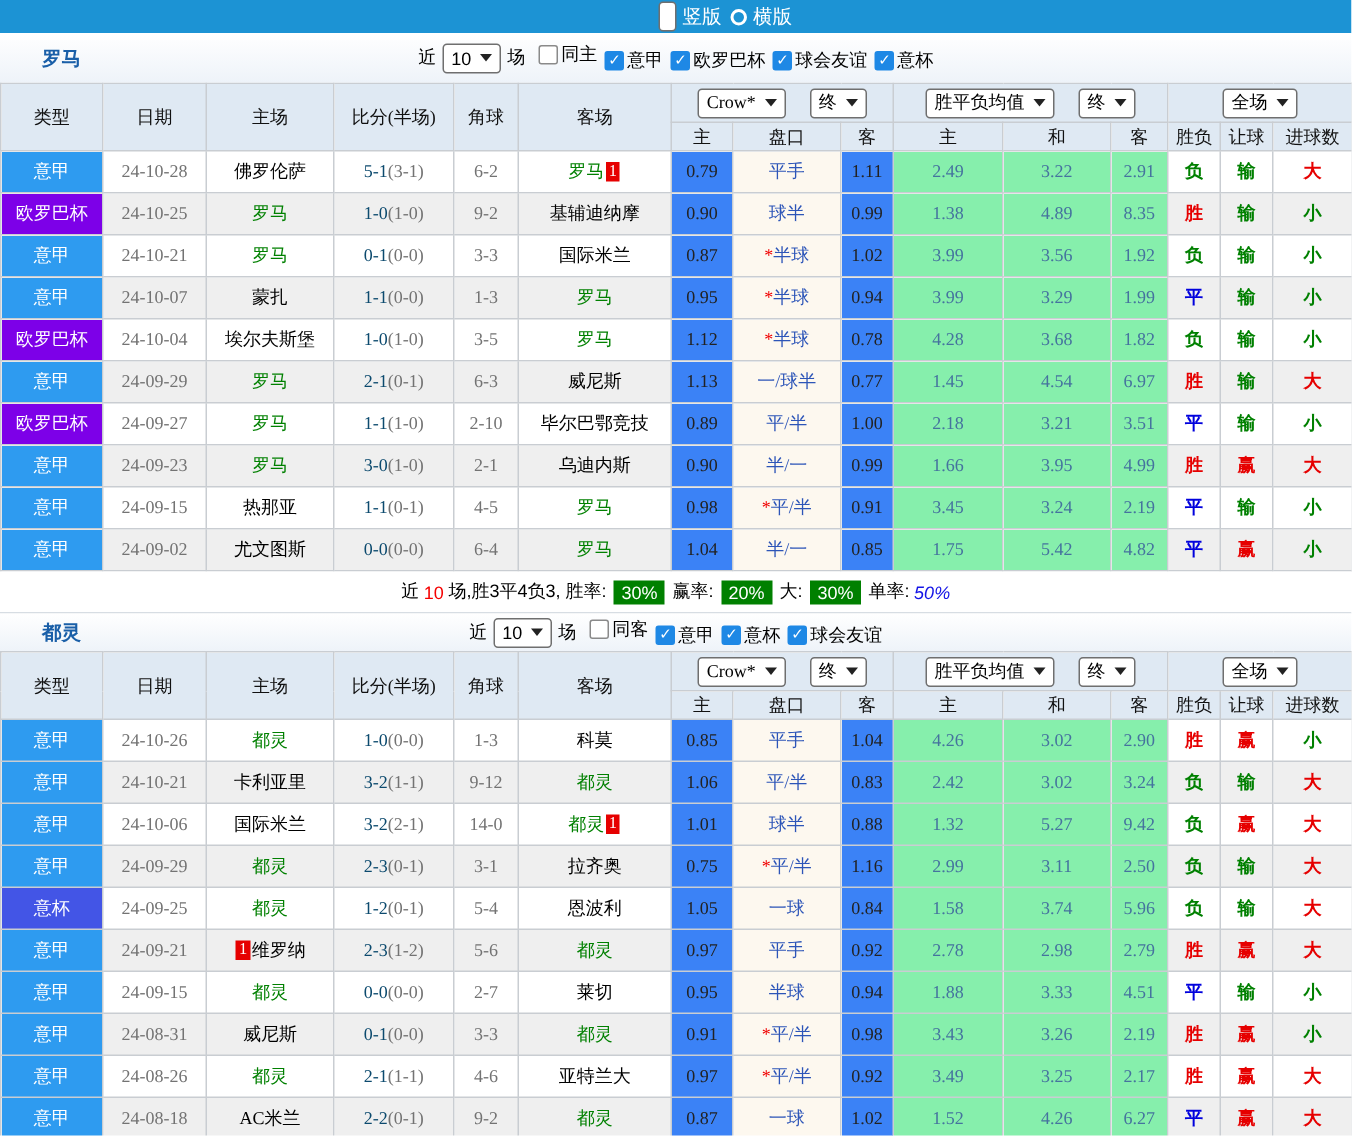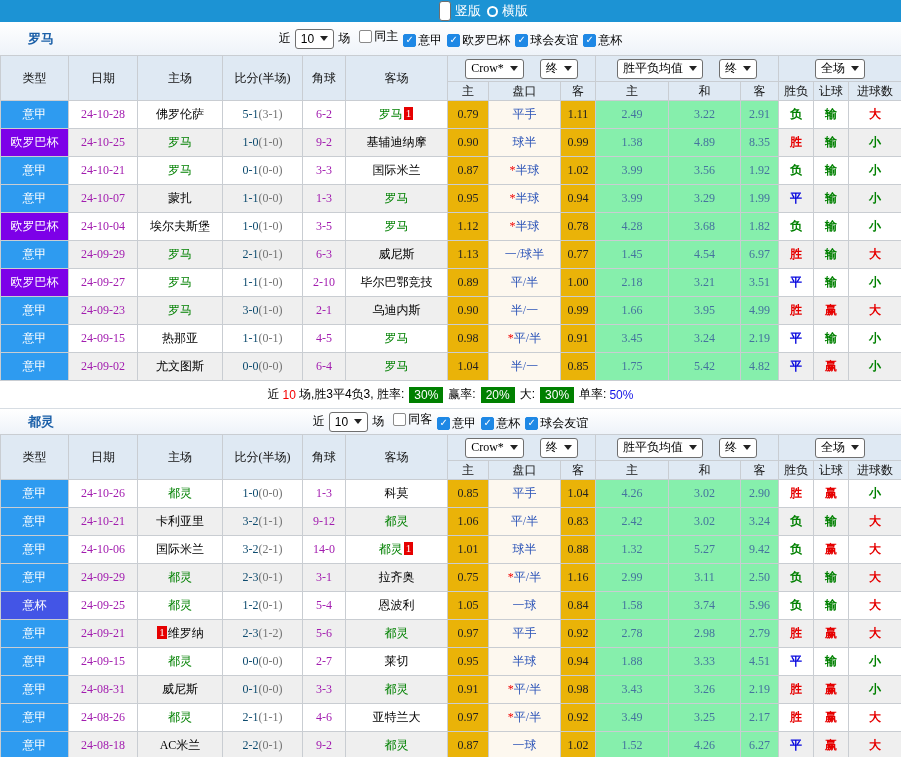--- a/index.html
+++ b/index.html
@@ -56,45 +56,45 @@
   .selcell { display: inline-flex; gap: 16px; align-items: center; justify-content: center; }
   tbody td { height: 28px; font-size: 12px; }
   tbody tr:nth-child(even) .c-date,
   tbody tr:nth-child(even) .c-team,
   tbody tr:nth-child(even) .c-score,
   tbody tr:nth-child(even) .c-corner,
   tbody tr:nth-child(even) .c-res { background: #efefef; }
   td.lg-a { background: #2e9bf0; color: #fff; }
   td.lg-e { background: #7d00e8; color: #fff; }
   td.lg-c { background: #4355e6; color: #fff; }
-  .c-date, .c-corner { color: #a21caf; }
+  .c-date, .c-corner { color: #737373; }
   .tname { color: #000; }
   .tname.grn { color: #008000; }
   .s-main { color: #0c4a6e; }
   .s-half { color: #737373; }
-  .c-odds { background: #eab308; color: #222; }
+  .c-odds { background: #3b82f6; color: #222; }
   .c-hcap { background: #fdf8ef; color: #2d55b8; }
   .star { color: #f00000; }
   .c-mean { background: #86efac; color: #45739e; }
   .c-res { font-weight: bold; }
   .red { color: #e60000; }
   .blue { color: #0000dd; }
   .green { color: #008000; }
   .badge {
     display: inline-block; background: #e60000; color: #fff;
     font-size: 11px; line-height: 13px; padding: 0 2px; margin: 0 1px; vertical-align: 1px;
   }
   
   .summary {
     height: 28px; display: flex; align-items: center; justify-content: center; gap: 3px;
     background: #fff; border-bottom: 1px solid #d7dde3; font-size: 12px;
   }
   .summary .num { color: #f50000; }
   .gbadge { background: #008000; color: #fff; padding: 1px 5px; margin: 0 2px; }
-  .pct-blue { color: #1414e6; }
+  .pct-blue { color: #1414e6; font-style: italic; }
 </style>
 </head>
 <body>
 
 <div class="topbar">
   <span class="ttl">近期战绩</span>
   <span class="radio-item">
     <span class="radio sel"></span>
     <span>竖版</span>
   </span>

